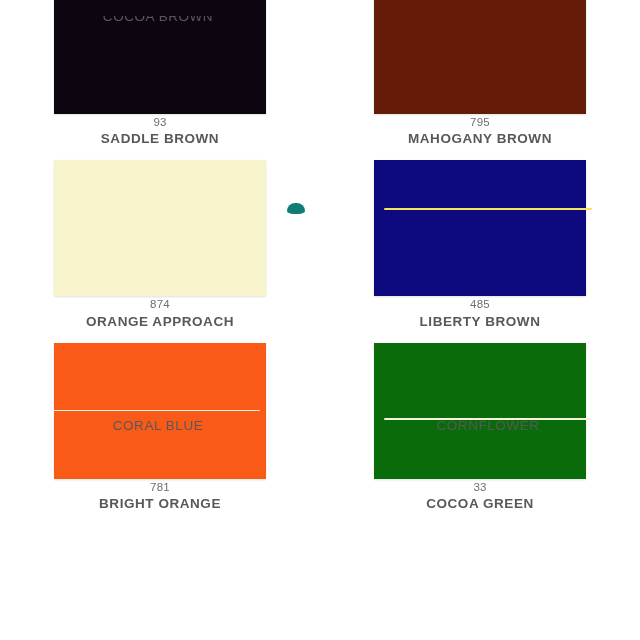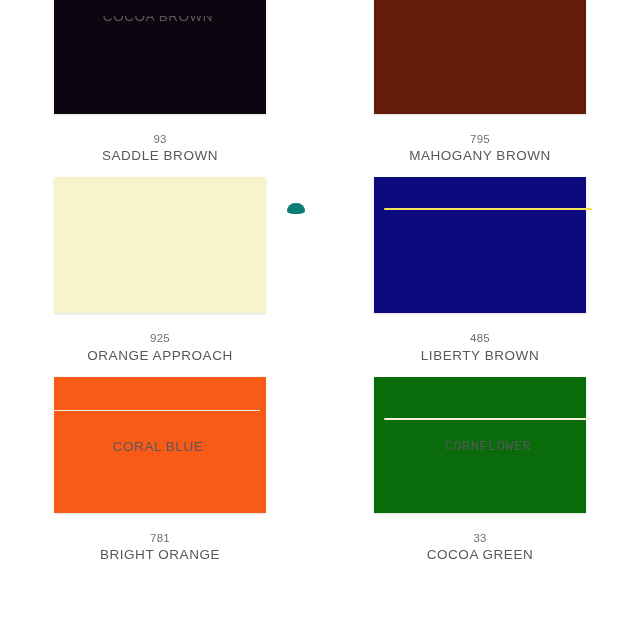--- a/index.html
+++ b/index.html
@@ -52,36 +52,37 @@
   }
 
   .swatch-chip {
     width: 212px;
     height: 136px;
     display: block;
     box-shadow: 0 1px 2px rgba(0,0,0,0.12);
   }
 
   .swatch-code {
-    margin-top: 18px;
+    margin-top: 1px;
     font-size: 11.5px;
     letter-spacing: 0.2px;
     color: #6e6e72;
     line-height: 1.25;
     text-align: center;
   }
 
   .swatch-name {
     margin-top: 2px;
     font-size: 13.5px;
     letter-spacing: 0.55px;
     color: #58585c;
     line-height: 1.25;
     text-align: center;
     white-space: nowrap;
+    font-weight: bold;
   }
 
   
   .row-rule {
     position: absolute;
     height: 2px;
     border-radius: 2px;
   }
 
   
@@ -157,21 +158,21 @@
         <div class="swatch-chip" style="background:#641b08;"></div>
       </div>
       <div class="swatch-code">795</div>
       <div class="swatch-name">MAHOGANY BROWN</div>
     </div>
 
     <div class="swatch-cell">
       <div class="swatch-chip-wrap">
         <div class="swatch-chip" style="background:#f6f3cd;"></div>
       </div>
-      <div class="swatch-code">925</div>
+      <div class="swatch-code">874</div>
       <div class="swatch-name">ORANGE APPROACH</div>
     </div>
 
     <div class="swatch-cell">
       <div class="swatch-chip-wrap">
         <div class="swatch-chip" style="background:#0c0a7e;"></div>
       </div>
       <div class="swatch-code">485</div>
       <div class="swatch-name">LIBERTY BROWN</div>
     </div>
@@ -191,23 +192,23 @@
       <div class="swatch-code">33</div>
       <div class="swatch-name">COCOA GREEN</div>
     </div>
 
   </div>
 
   <div class="clipped-band" style="top:16px;height:7px;padding-left:11px;">
     <div class="clipped-name" style="left:52px;width:212px;top:-7px;">COCOA BROWN</div>
   </div>
 
-  <div class="clipped-band" style="top:441px;height:16px;">
+  <div class="clipped-band" style="top:420px;height:16px;">
     <div class="clipped-name" style="left:52px;width:212px;top:-2px;">CORAL BLUE</div>
-    <div class="clipped-name" style="left:384px;width:208px;top:-2px;font-family:Liberation Mono, monospace;">CORNFLOWER</div>
+    <div class="clipped-name" style="left:384px;width:208px;top:-2px;">CORNFLOWER</div>
   </div>
 
   <div id="teal-dot" style="background: rgb(15, 125, 118);"></div>
   <div class="row-rule" id="yellow-rule-1" style="background: rgb(244, 229, 90);"></div>
   <div class="row-rule" id="ivory-rule-1" style="background: rgb(246, 243, 222);"></div>
   <div class="row-rule" id="ivory-rule-2"></div>
 
 </div>
 
 </body></html>

